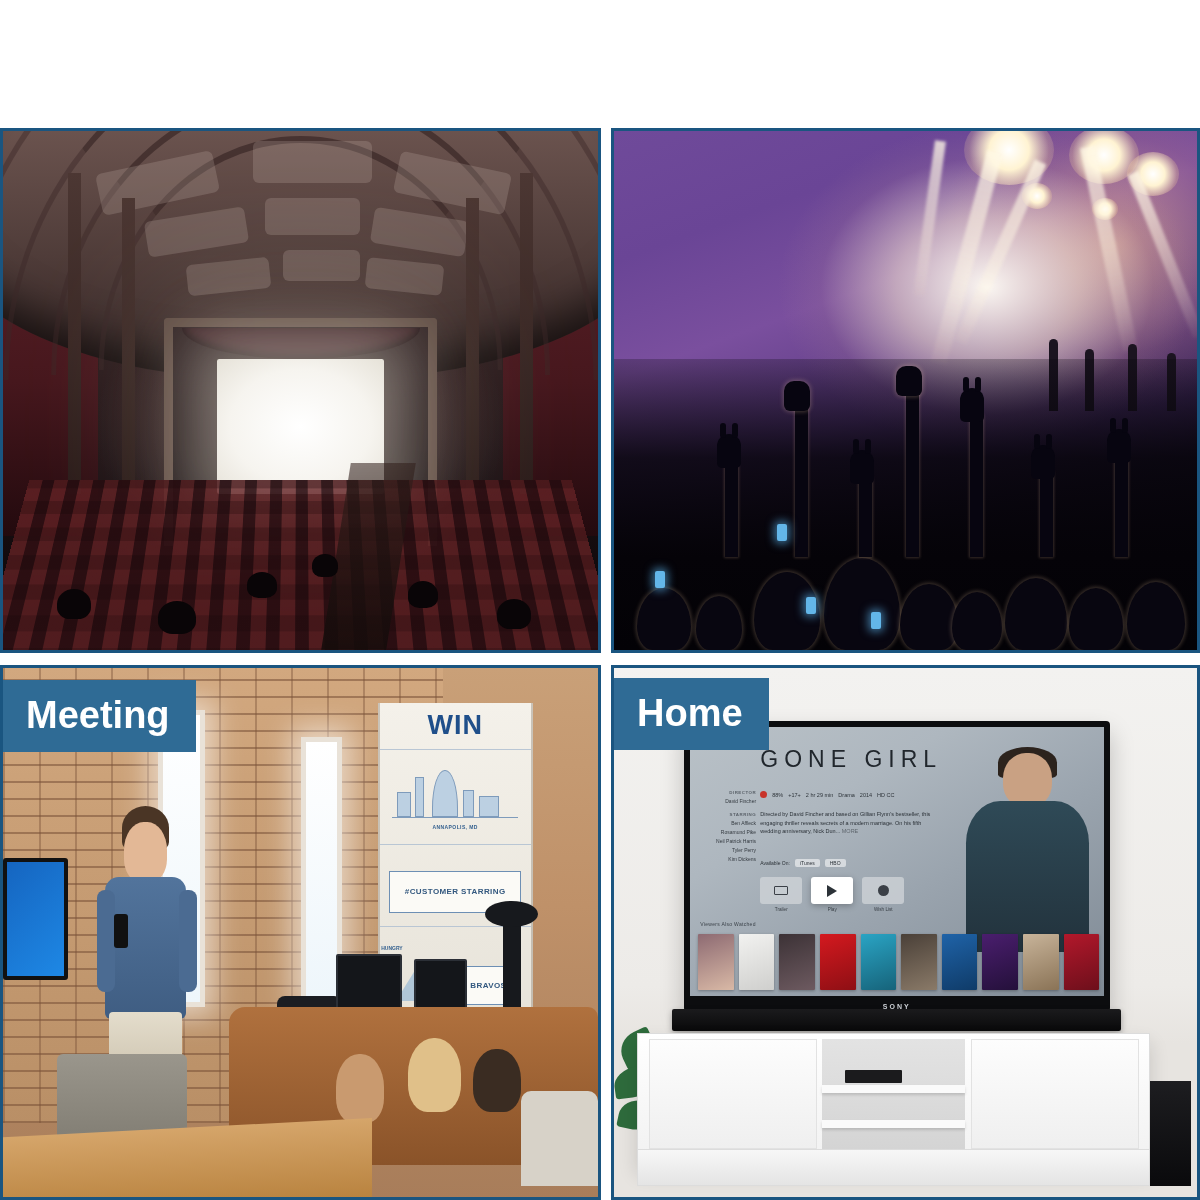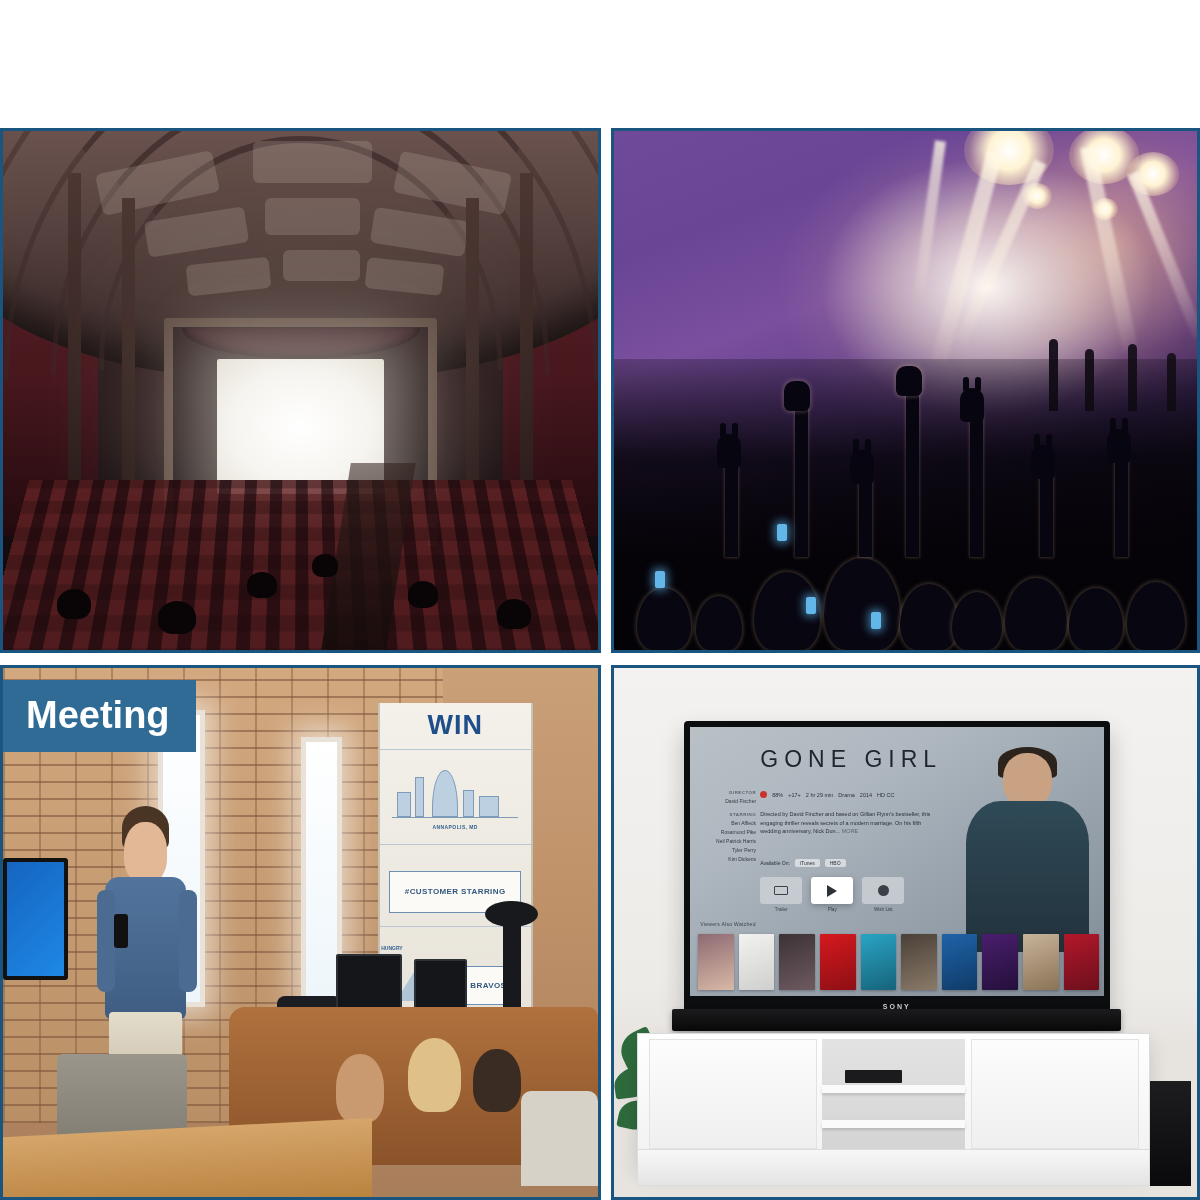--- a/index.html
+++ b/index.html
@@ -639,16 +639,19 @@
               <div class="cab-shelf" style="top:42%;"></div>
               <div class="cab-shelf" style="top:74%;"></div>
               <div style="position:absolute;left:16%;top:28%;width:40%;height:12%;background:#1b1b1d;border-radius:1px;"></div>
             </div>
             <div class="cab-door" style="right:2%;"></div>
           </div>
           <div class="cab-base"></div>
           <div class="tower"></div>
         </div>
       </div>
+      <div class="badge home-badge">
+        <span>Home</span>
+      </div>
     </div>
 
   </div>
 </div>
 
 </body></html>

